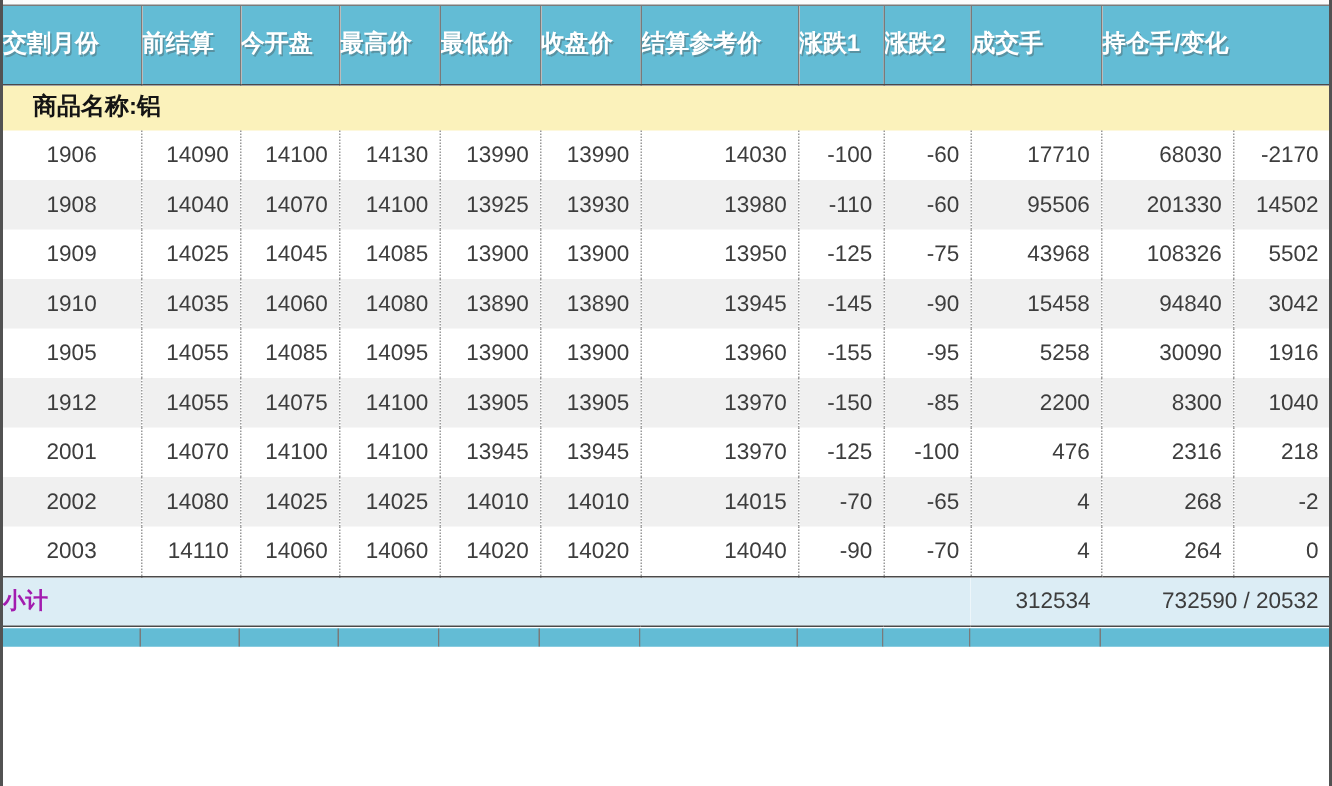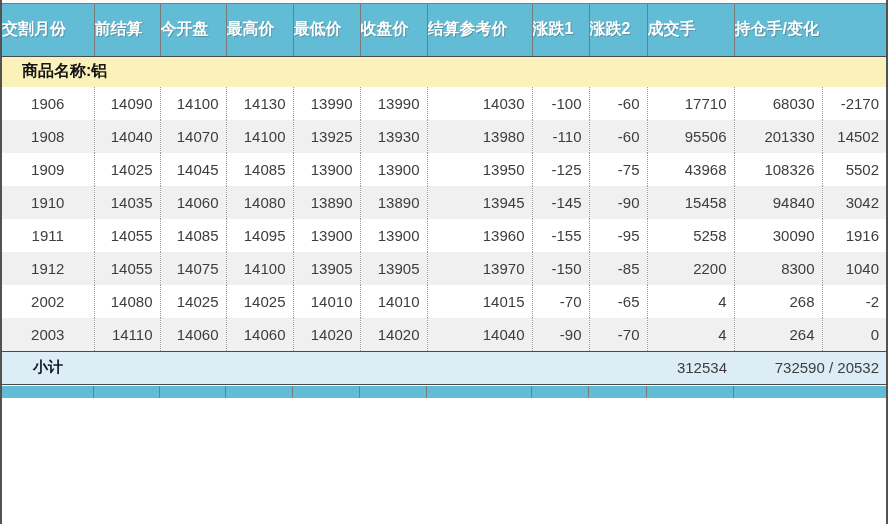--- a/index.html
+++ b/index.html
@@ -77,21 +77,21 @@
   td.num{text-align:right;padding-right:7px;}
   
   tr.subtotal-row td{
     height:33px;
     background:var(--subtotal-bg);
     border-top:1px solid var(--dark-line);
     border-bottom:1px solid var(--dark-line);
     font-size:15px;
     vertical-align:middle;
   }
-  td.subtotal-label{font-weight:bold;color:#0f172a;padding-left:31px;font-size:15px;}
+  td.subtotal-label{font-weight:bold;color:#a21caf;font-size:15px;}
   tr.subtotal-row td.num{font-weight:normal;}
   
   .bottom-band{
     margin-top:1px;
     width:884px;
     height:12px;
     display:flex;
     background:var(--header-bg);
   }
   .bottom-band .bcell{
@@ -198,21 +198,21 @@
     <td class="num">13890</td>
     <td class="num">13945</td>
     <td class="num">-145</td>
     <td class="num">-90</td>
     <td class="num">15458</td>
     <td class="num">94840</td>
     <td class="num">3042</td>
   </tr>
 
   <tr>
-    <td class="c-month">1911</td>
+    <td class="c-month">1905</td>
     <td class="num">14055</td>
     <td class="num">14085</td>
     <td class="num">14095</td>
     <td class="num">13900</td>
     <td class="num">13900</td>
     <td class="num">13960</td>
     <td class="num">-155</td>
     <td class="num">-95</td>
     <td class="num">5258</td>
     <td class="num">30090</td>
@@ -227,20 +227,34 @@
     <td class="num">13905</td>
     <td class="num">13905</td>
     <td class="num">13970</td>
     <td class="num">-150</td>
     <td class="num">-85</td>
     <td class="num">2200</td>
     <td class="num">8300</td>
     <td class="num">1040</td>
   </tr>
 
+  <tr>
+    <td class="c-month">2001</td>
+    <td class="num">14070</td>
+    <td class="num">14100</td>
+    <td class="num">14100</td>
+    <td class="num">13945</td>
+    <td class="num">13945</td>
+    <td class="num">13970</td>
+    <td class="num">-125</td>
+    <td class="num">-100</td>
+    <td class="num">476</td>
+    <td class="num">2316</td>
+    <td class="num">218</td>
+  </tr>
 
   <tr>
     <td class="c-month">2002</td>
     <td class="num">14080</td>
     <td class="num">14025</td>
     <td class="num">14025</td>
     <td class="num">14010</td>
     <td class="num">14010</td>
     <td class="num">14015</td>
     <td class="num">-70</td>

